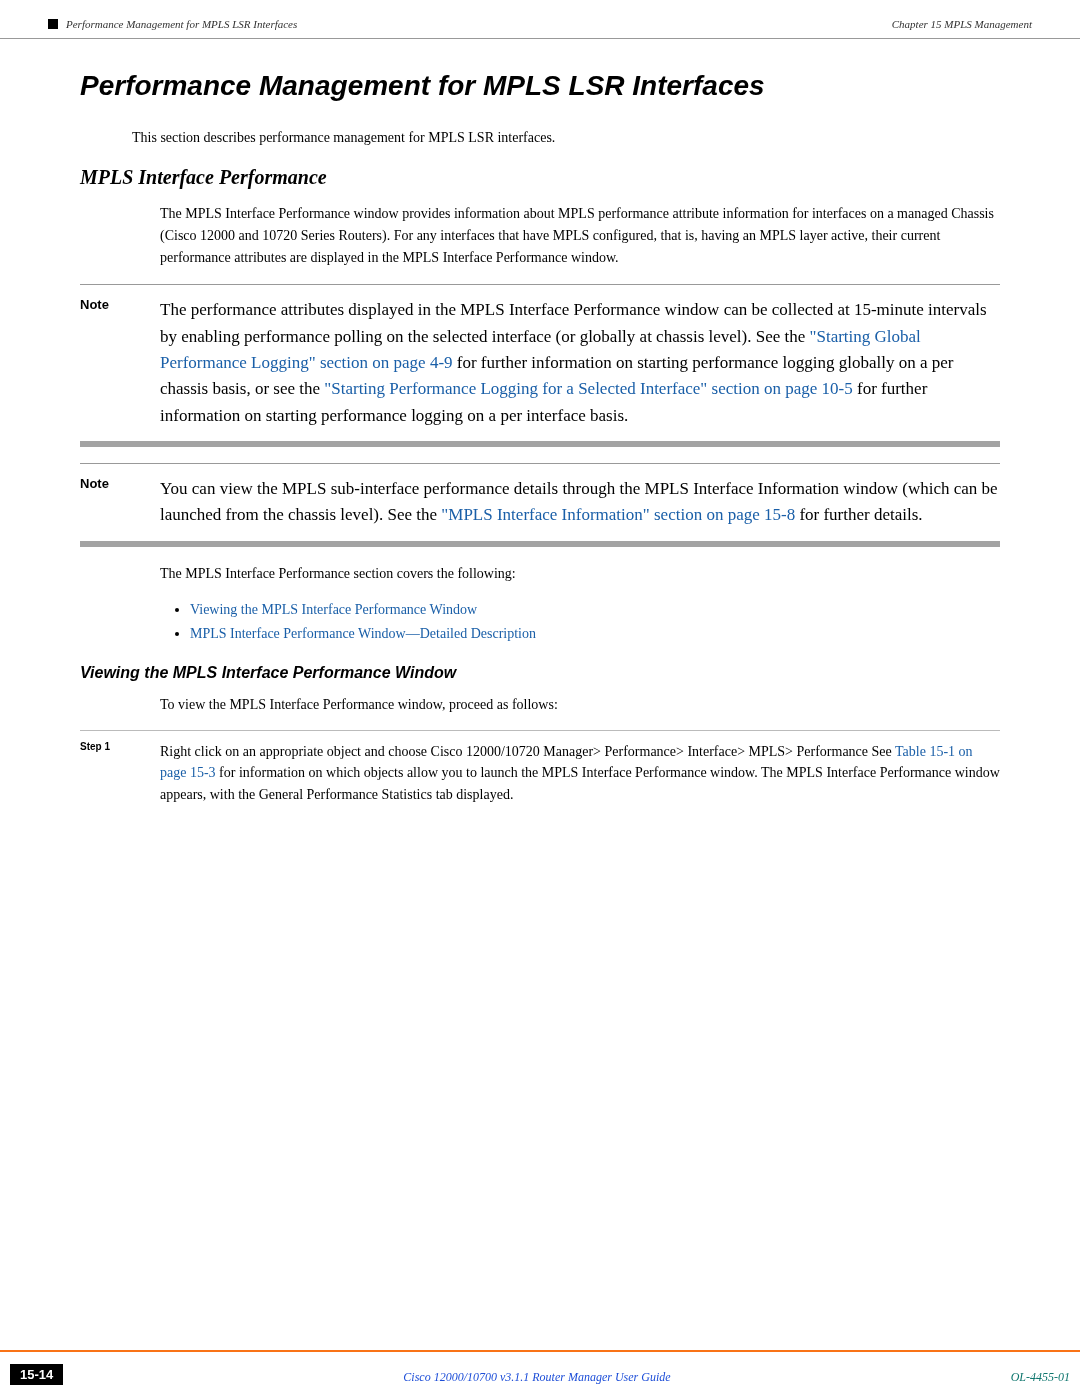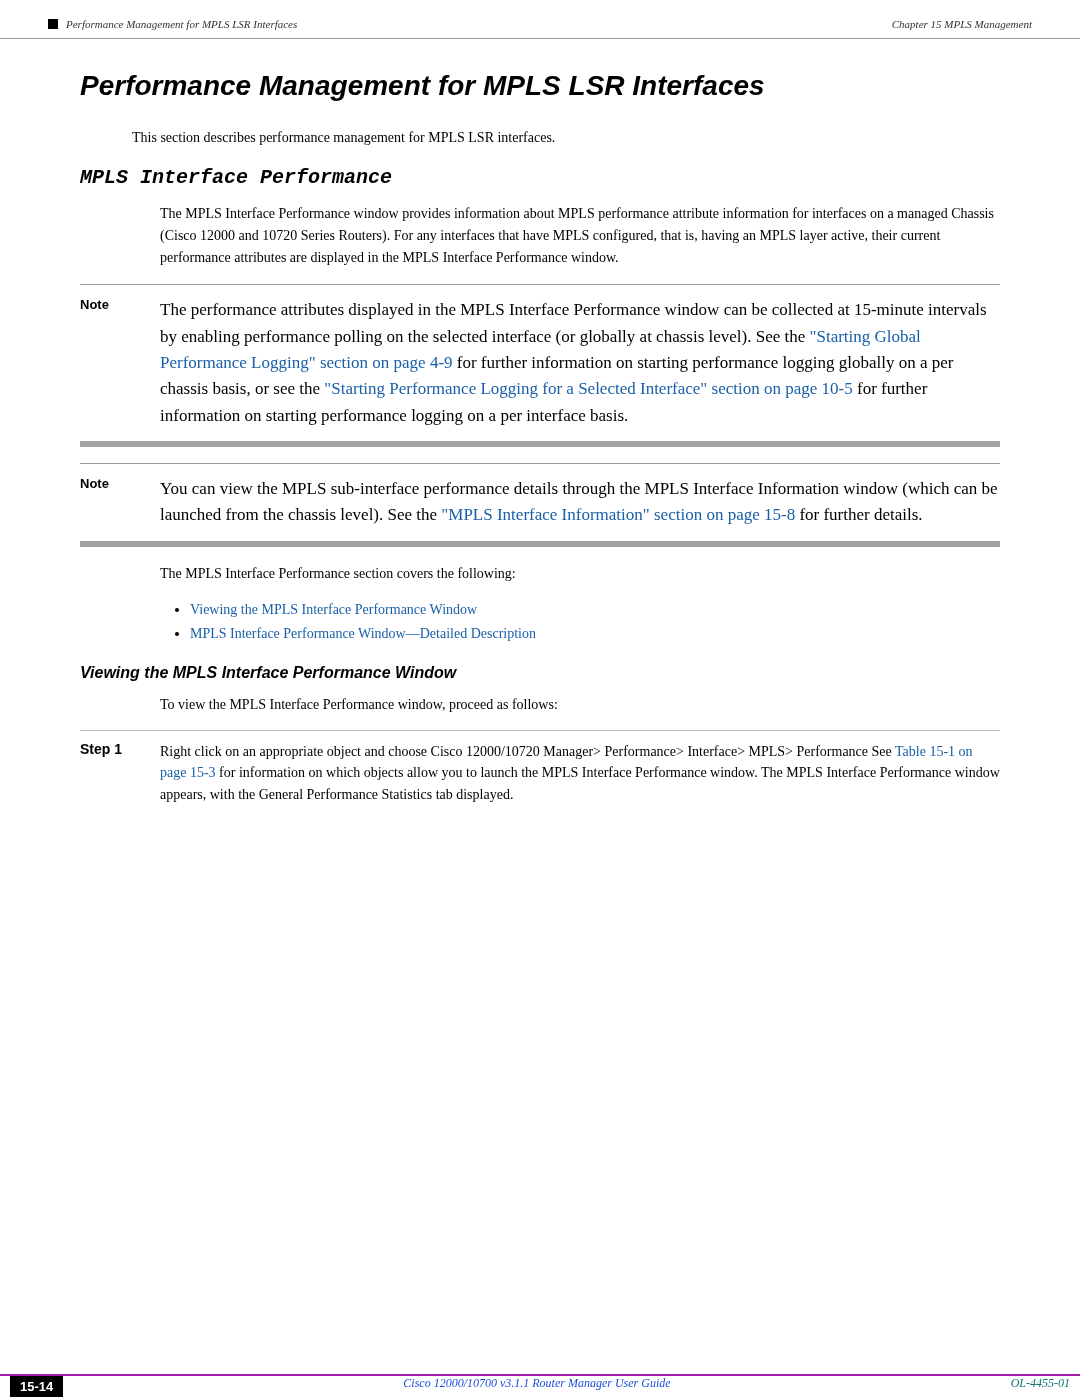--- a/index.html
+++ b/index.html
@@ -52,21 +52,21 @@
       font-weight: bold;
       font-style: italic;
       color: #000;
       margin-bottom: 24px;
       margin-top: 10px;
       line-height: 1.2;
     }
 
     
     .section-heading {
-      font-family: Liberation Mono, monospace;
+      font-family: Liberation Serif, serif;
       font-size: 20px;
       font-weight: bold;
       font-style: italic;
       color: #000;
       margin-bottom: 14px;
       margin-top: 10px;
     }
 
     
     .subsection-heading {
@@ -148,44 +148,44 @@
     
     .step-block {
       display: flex;
       align-items: flex-start;
       border-top: 1px solid #bbb;
       padding: 10px 0;
       margin: 8px 0;
     }
     .step-label {
       font-family: Arial, Helvetica, sans-serif;
-      font-size: 14px;
+      font-size: 10px;
       font-weight: bold;
       min-width: 80px;
       flex-shrink: 0;
     }
     .step-text {
       font-family: Times New Roman, Times, serif;
       font-size: 14px;
       line-height: 1.55;
       color: #000;
       flex: 1;
     }
 
     
     .page-footer {
       position: absolute;
       bottom: 0;
       left: 0;
       right: 0;
-      border-top: 2px solid #a21caf;
+      border-top: 2px solid #f97316;
       display: flex;
       justify-content: space-between;
-      align-items: flex-start;
-      padding: 0 10px;
+      align-items: flex-end;
+      padding: 12px 10px;
     }
     .footer-page-num {
       background: #000;
       color: #fff;
       font-family: Arial, Helvetica, sans-serif;
       font-size: 13px;
       font-weight: bold;
       padding: 3px 10px;
       min-width: 50px;
       text-align: center;

